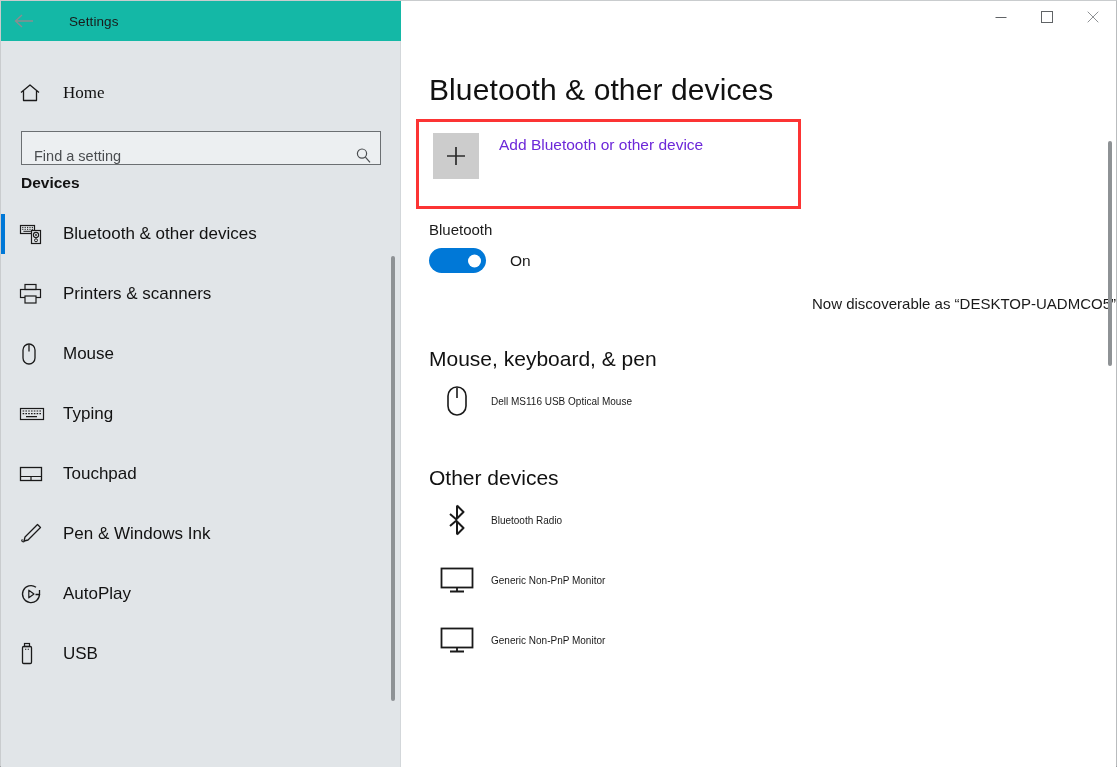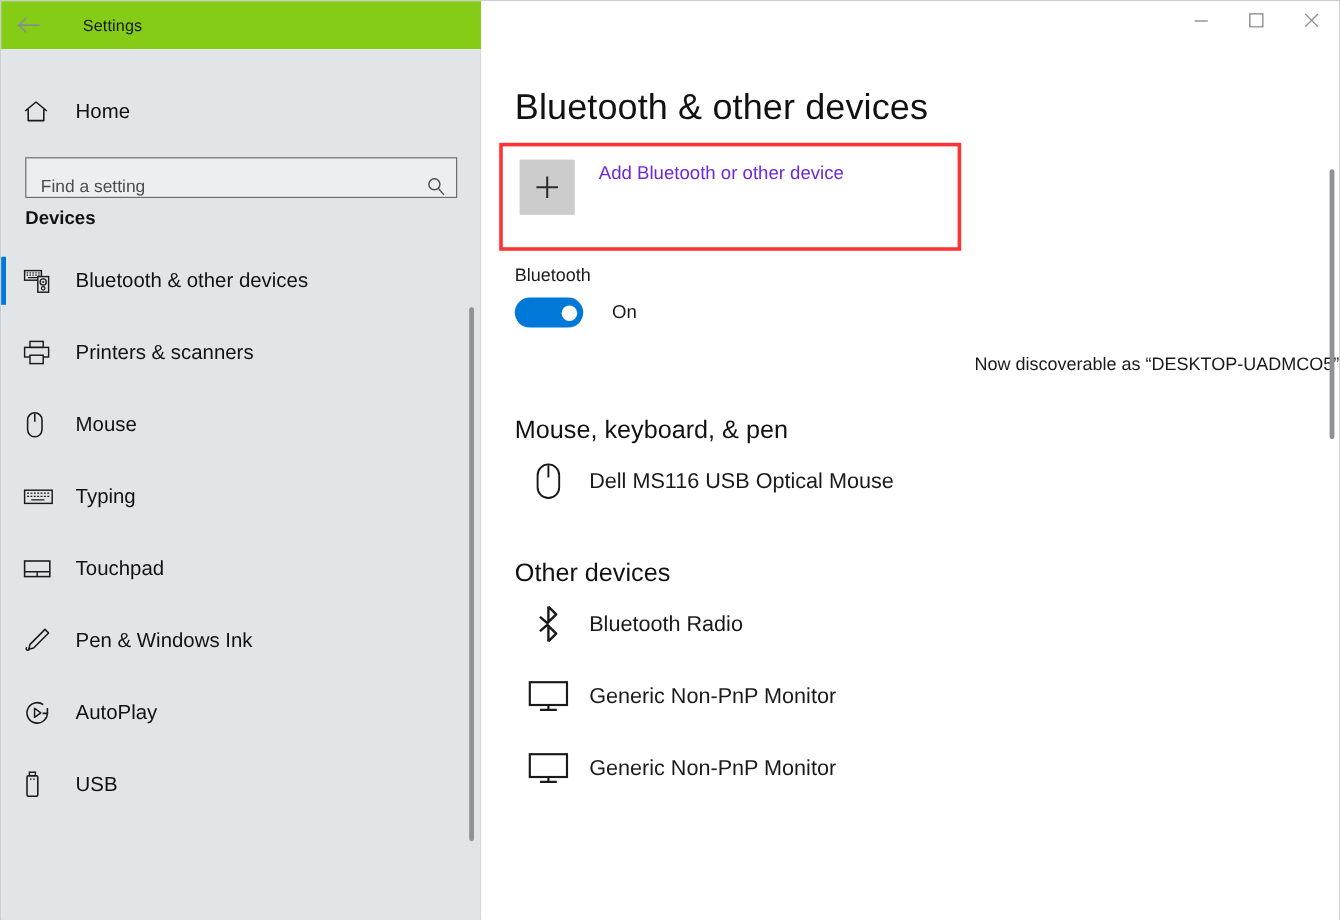--- a/index.html
+++ b/index.html
@@ -20,21 +20,21 @@
   }
 
   
   .titlebar {
     position: absolute; top: 0; left: 0;
     width: 1115px; height: 40px;
     display: flex; align-items: center;
   }
   .titlebar-left {
     width: 400px; height: 40px;
-    background: #84cc16;
+    background: #14b8a6;
     display: flex; align-items: center;
   }
   .back-arrow {
     width: 46px; height: 40px;
     display: flex; align-items: center; justify-content: center;
   }
   .titlebar-title {
     font-size: 13.5px; color: #1a1a1a;
     margin-left: 22px; letter-spacing: .1px;
   }
@@ -51,21 +51,21 @@
   .sidebar {
     position: absolute; top: 40px; left: 0;
     width: 400px; height: 727px;
     background: #e1e5e8;
   }
   .home-row {
     display: flex; align-items: center;
     height: 44px; margin-top: 30px; padding-left: 18px;
   }
   .home-icon { width: 36px; display: flex; align-items: center; }
-  .home-label { font-size: 17px; color: #111; margin-left: 8px; }
+  .home-label { font-size: 17px; color: #111; margin-left: 8px; font-family: Liberation Serif, serif; }
 
   .searchbox {
     position: relative;
     margin: 16px 0 0 20px;
     width: 360px; height: 34px;
     background: #eceff1;
     border: 1.6px solid #6b6f72;
     display: flex; align-items: flex-end;
   }
   .searchbox input {
@@ -157,21 +157,21 @@
     font-size: 21px; color: #111; font-weight: normal;
     margin: 35px 0 0 28px;
   }
   .device-row {
     display: flex; align-items: center;
     height: 60px; margin-left: 28px;
   }
   .device-icon {
     width: 56px; display: flex; align-items: center; justify-content: center;
   }
-  .device-name { font-size: 18px; color: #1a1a1a; margin-left: 6px; }
+  .device-name { font-size: 10px; color: #1a1a1a; margin-left: 6px; }
 
   .main-scroll {
     position: absolute; right: 4px; top: 100px;
     width: 4px; height: 225px; background: #8e9295; border-radius: 2px;
   }
 </style>
 </head>
 <body>
 
 <div id="app">

